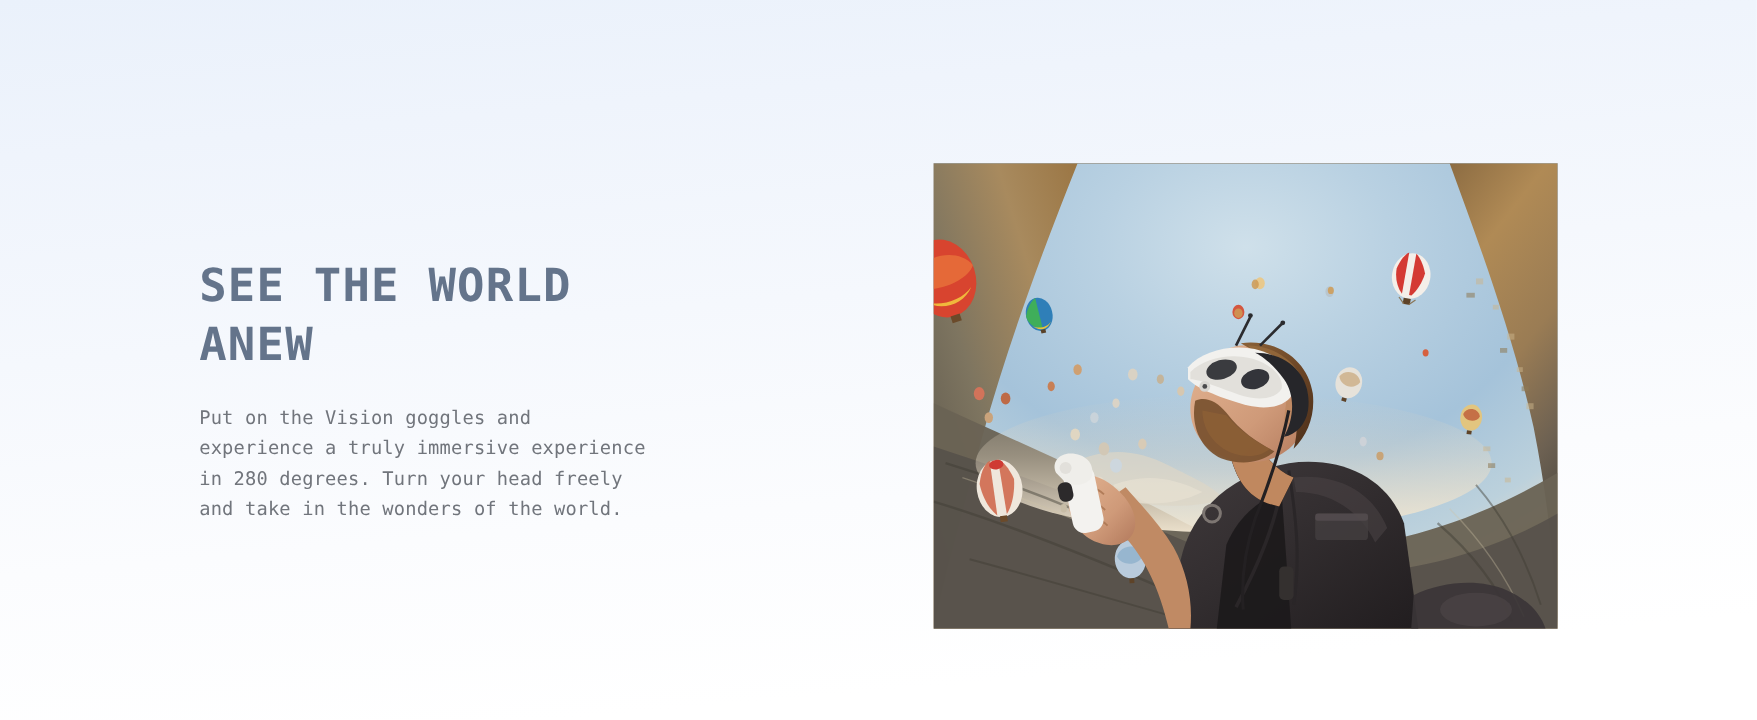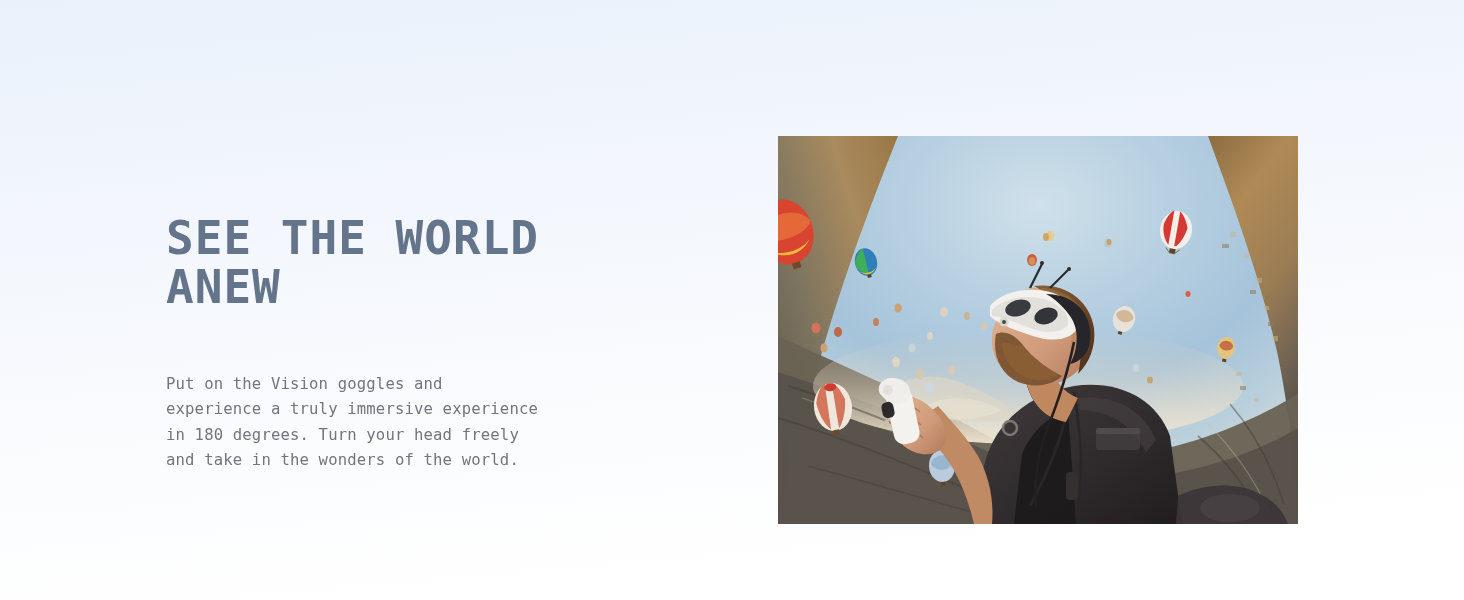--- a/index.html
+++ b/index.html
@@ -32,27 +32,27 @@
   
   .copy {
     position: absolute;
     left: 166px;
     top: 214px;
     width: 520px;
   }
 
   .headline {
     font-family: "DejaVu Sans Mono", "Liberation Mono", monospace;
-    font-size: 46px;
+    font-size: 38px;
     font-weight: 700;
     line-height: 49px;
     letter-spacing: 1.0px;
     color: #64748b;
     white-space: pre-line;
-    margin: 0 0 60px 0;
+    margin: 0 0 24px 0;
   }
 
   .body-copy {
     font-family: "DejaVu Sans Mono", "Liberation Mono", monospace;
     font-size: 15.6px;
     font-weight: 400;
     line-height: 25.4px;
     letter-spacing: 0.15px;
     color: #71757c;
     white-space: pre-line;
@@ -75,21 +75,21 @@
 </head>
 <body>
 
 <div class="hero">
 
   <div class="copy">
     <h1 class="headline">SEE THE WORLD
 ANEW</h1>
     <p class="body-copy">Put on the Vision goggles and
 experience a truly immersive experience
-in 180 degrees. Turn your head freely
+in 280 degrees. Turn your head freely
 and take in the wonders of the world.</p>
   </div>
 
   <div class="photo-frame">
     <svg class="photo-svg" viewBox="0 0 520 388" preserveAspectRatio="none">
       <defs>
 
         <radialGradient id="skyG" cx="50%" cy="18%" r="78%">
           <stop offset="0%" stop-color="#cfe0ea"></stop>
           <stop offset="30%" stop-color="#b9d1e2"></stop>

